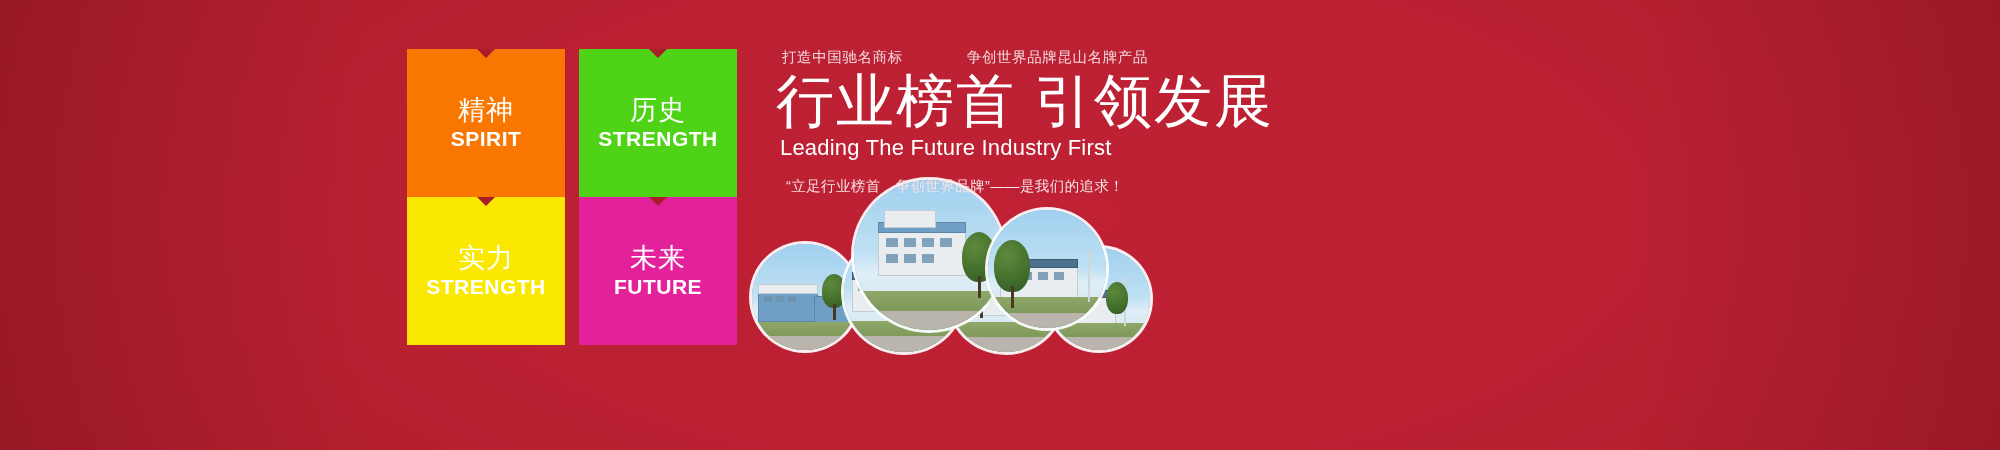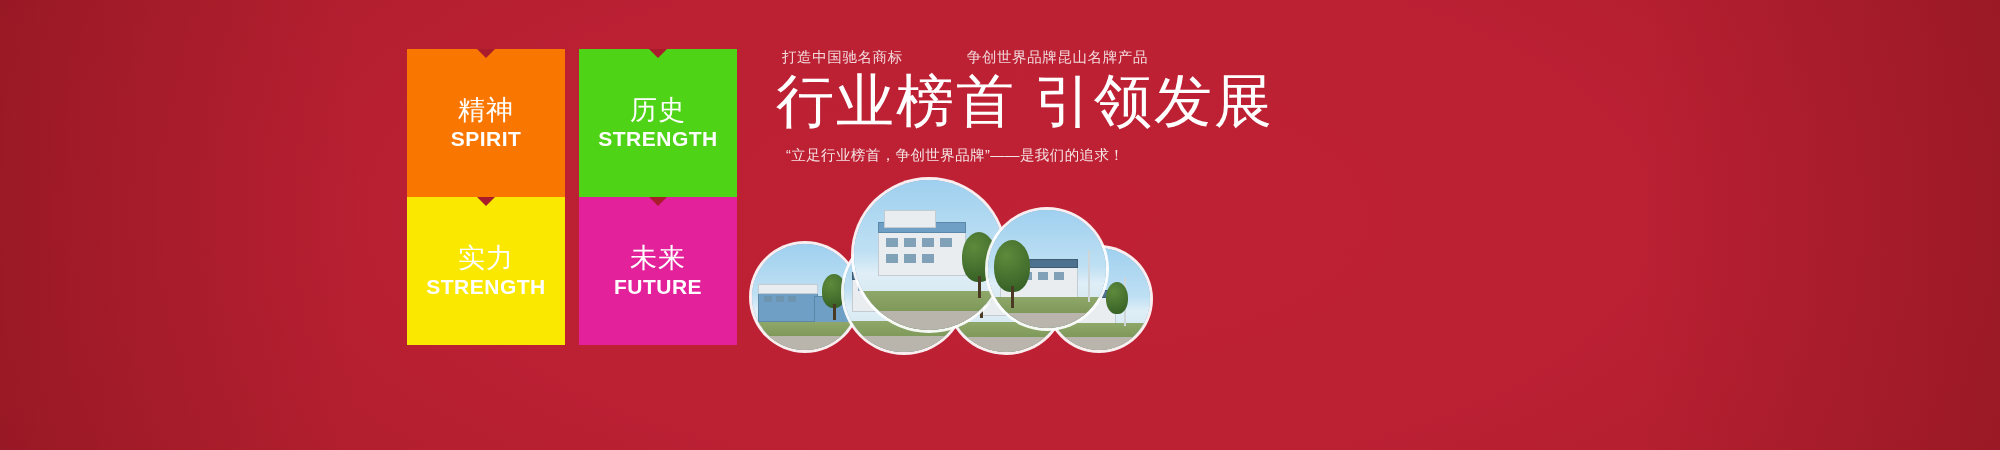--- a/index.html
+++ b/index.html
@@ -138,20 +138,21 @@
     <div class="taglines">
       <span class="tg g1">打造中国驰名商标</span>
       <span class="tg g2">争创世界品牌</span>
       <span class="tg g3">昆山名牌产品</span>
     </div>
 
     <div class="headline">
       <span>行业榜首</span><span class="gap"></span><span>引领发展</span>
     </div>
 
+    <div class="subline">Leading The Future Industry First</div>
 
     <div class="quote">“立足行业榜首，争创世界品牌”——是我们的追求！</div>
 
   </div>
 
   <div class="collage">
 
     <div class="bubble b1">
       <div class="sky"></div>
       <div class="bldg blue" style="left:6px;top:46px;width:58px;height:30px;"></div>

